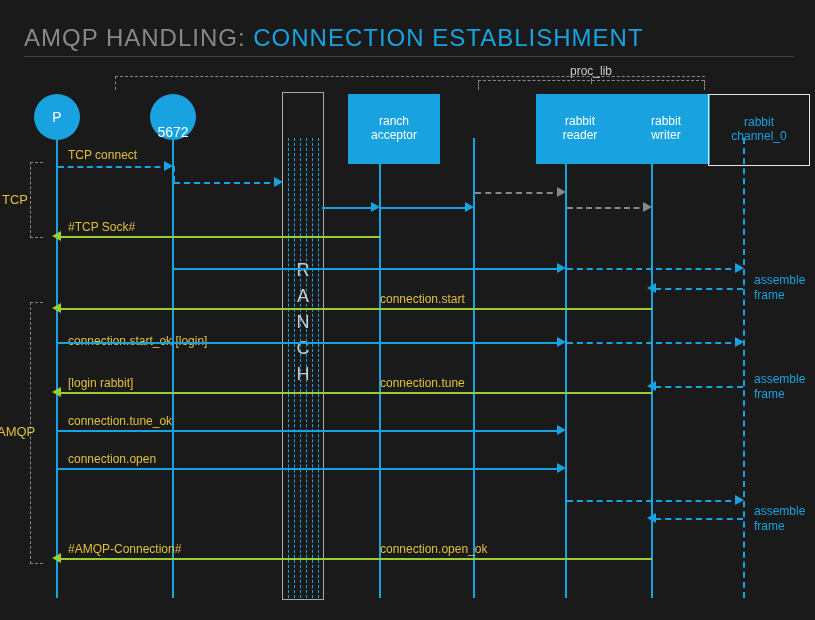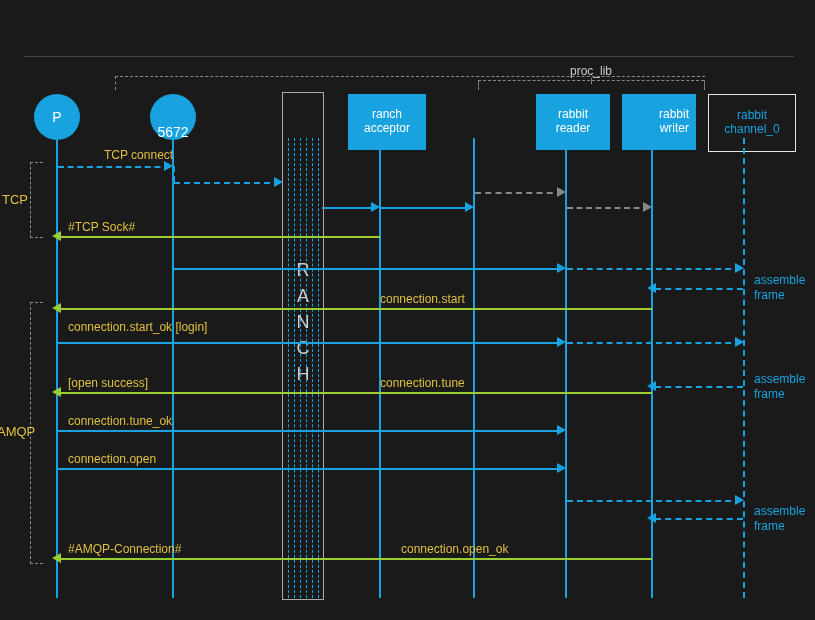--- a/index.html
+++ b/index.html
@@ -54,21 +54,21 @@
   .node-box {
     position: absolute;
     background: #18a3e0;
     color: #fff;
     font-size: 12px;
     text-align: center;
     display: flex;
     align-items: center;
     justify-content: center;
     line-height: 1.15;
-    padding: 7px;
+    padding: 14px;
   }
   .node-box.outline {
     background: transparent;
     border: 1px solid #e5e5e5;
     color: #18a3e0;
   }
 
   
   .lifeline {
     position: absolute;
@@ -152,20 +152,24 @@
   .proclib {
     position: absolute;
     color: #ccc;
     font-size: 12px;
   }
 </style>
 </head>
 <body>
 <div class="page">
 
+<div class="title">
+  <span class="t1">AMQP HANDLING:</span>
+  <span class="t2">CONNECTION ESTABLISHMENT</span>
+</div>
 <div class="hr"></div>
 
 <div style="position:absolute; top:80px; left:478px; width:226px; height:0; border-top:1px dashed #888;"></div>
 <div style="position:absolute; top:80px; left:478px; width:0; height:10px; border-left:1px dashed #888;"></div>
 <div style="position:absolute; top:80px; left:704px; width:0; height:10px; border-left:1px dashed #888;"></div>
 <div style="position:absolute; top:78px; left:591px; width:0; height:6px; border-left:1px dashed #888;"></div>
 <div class="proclib" style="top:64px; left:570px;">proc_lib</div>
 
 <div class="node-circle" style="top:94px; left:34px; width:46px; height:46px;">
   <span>P</span>
@@ -173,21 +177,21 @@
 <div class="node-circle" style="top:94px; left:150px; width:46px; height:46px;align-items:flex-end;">
   <span>5672</span>
 </div>
 
 <div class="node-box" style="top:94px; left:348px; width:64px; height:42px;">
   <span>ranch acceptor</span>
 </div>
 <div class="node-box" style="top:94px; left:536px; width:60px; height:42px;">
   <span>rabbit reader</span>
 </div>
-<div class="node-box" style="top:94px; left:622px; width:60px; height:42px;text-align:right;">
+<div class="node-box" style="top:94px; left:622px; width:60px; height:42px;">
   <span>rabbit writer</span>
 </div>
 <div class="node-box outline" style="top:94px; left:708px; width:72px; height:42px;">
   <span>rabbit channel_0</span>
 </div>
 
 <div class="lifeline" style="top:140px; left:56px; height:458px;"></div>
 <div class="lifeline" style="top:140px; left:172px; height:458px;"></div>
 <div class="lifeline" style="top:138px; left:379px; height:460px;"></div>
 <div class="lifeline" style="top:138px; left:473px; height:460px;"></div>
@@ -205,21 +209,21 @@
 <div class="ranch-label" style="top:260px; left:292px;">RANCH</div>
 
 <div class="bracket" style="top:162px; left:30px; width:12px; height:74px;"></div>
 <div class="bracket-label" style="top:192px; left:2px;">TCP</div>
 <div class="bracket" style="top:302px; left:30px; width:12px; height:260px;"></div>
 <div class="bracket-label" style="top:424px; left:-3px;">AMQP</div>
 
 <div style="position:absolute; top:76px; left:115px; width:0; height:14px; border-left:1px dashed #888;"></div>
 <div style="position:absolute; top:76px; left:115px; width:590px; height:0; border-top:1px dashed #888;"></div>
 
-<div class="msg-label" style="top:148px; left:68px;margin-left:36px;">TCP connect</div>
+<div class="msg-label" style="top:148px; left:68px;">TCP connect</div>
 <div class="msg dash-blue" style="top:166px; left:58px; width:112px;"></div>
 <div class="ah blue right" style="top:161px; left:164px;"></div>
 
 <div class="msg dash-blue" style="top:182px; left:174px; width:106px;"></div>
 <div class="ah blue right" style="top:177px; left:274px;"></div>
 <div style="position:absolute; top:166px; left:173px; width:0; height:16px; border-left:2px dashed #18a3e0;"></div>
 
 <div class="msg solid-blue" style="top:207px; left:322px; width:55px;"></div>
 <div class="ah blue right" style="top:202px; left:371px;"></div>
 
@@ -243,33 +247,33 @@
 
 <div class="side-text" style="top:273px; left:754px;">assemble</div>
 <div class="side-text" style="top:288px; left:754px;">frame</div>
 <div class="msg dash-blue" style="top:288px; left:655px; width:88px;"></div>
 <div class="ah blue left" style="top:283px; left:647px;"></div>
 
 <div class="msg-label" style="top:292px; left:380px;">connection.start</div>
 <div class="msg solid-green" style="top:308px; left:60px; width:592px;"></div>
 <div class="ah green left" style="top:303px; left:52px;"></div>
 
-<div class="msg-label" style="top:320px; left:68px;">connection.start_ok [login]</div>
+<div class="msg-label" style="top:334px; left:68px;">connection.start_ok [login]</div>
 <div class="msg solid-blue" style="top:342px; left:58px; width:505px;"></div>
 <div class="ah blue right" style="top:337px; left:557px;"></div>
 
 <div class="msg dash-blue" style="top:342px; left:567px; width:174px;"></div>
 <div class="ah blue right" style="top:337px; left:735px;"></div>
 
 <div class="side-text" style="top:372px; left:754px;">assemble</div>
 <div class="side-text" style="top:387px; left:754px;">frame</div>
 <div class="msg dash-blue" style="top:386px; left:655px; width:88px;"></div>
 <div class="ah blue left" style="top:381px; left:647px;"></div>
 
-<div class="msg-label" style="top:376px; left:68px;">[open success]</div>
+<div class="msg-label" style="top:376px; left:68px;">[login rabbit]</div>
 <div class="msg-label" style="top:376px; left:380px;">connection.tune</div>
 <div class="msg solid-green" style="top:392px; left:60px; width:592px;"></div>
 <div class="ah green left" style="top:387px; left:52px;"></div>
 
 <div class="msg-label" style="top:414px; left:68px;">connection.tune_ok</div>
 <div class="msg solid-blue" style="top:430px; left:58px; width:505px;"></div>
 <div class="ah blue right" style="top:425px; left:557px;"></div>
 
 <div class="msg-label" style="top:452px; left:68px;">connection.open</div>
 <div class="msg solid-blue" style="top:468px; left:58px; width:505px;"></div>
@@ -277,17 +281,17 @@
 
 <div class="msg dash-blue" style="top:500px; left:567px; width:174px;"></div>
 <div class="ah blue right" style="top:495px; left:735px;"></div>
 
 <div class="side-text" style="top:504px; left:754px;">assemble</div>
 <div class="side-text" style="top:519px; left:754px;">frame</div>
 <div class="msg dash-blue" style="top:518px; left:655px; width:88px;"></div>
 <div class="ah blue left" style="top:513px; left:647px;"></div>
 
 <div class="msg-label" style="top:542px; left:68px;">#AMQP-Connection#</div>
-<div class="msg-label" style="top:542px; left:380px;margin-left:21px;">connection.open_ok</div>
+<div class="msg-label" style="top:542px; left:380px;">connection.open_ok</div>
 <div class="msg solid-green" style="top:558px; left:60px; width:592px;"></div>
 <div class="ah green left" style="top:553px; left:52px;"></div>
 
 </div>
 
 </body></html>

